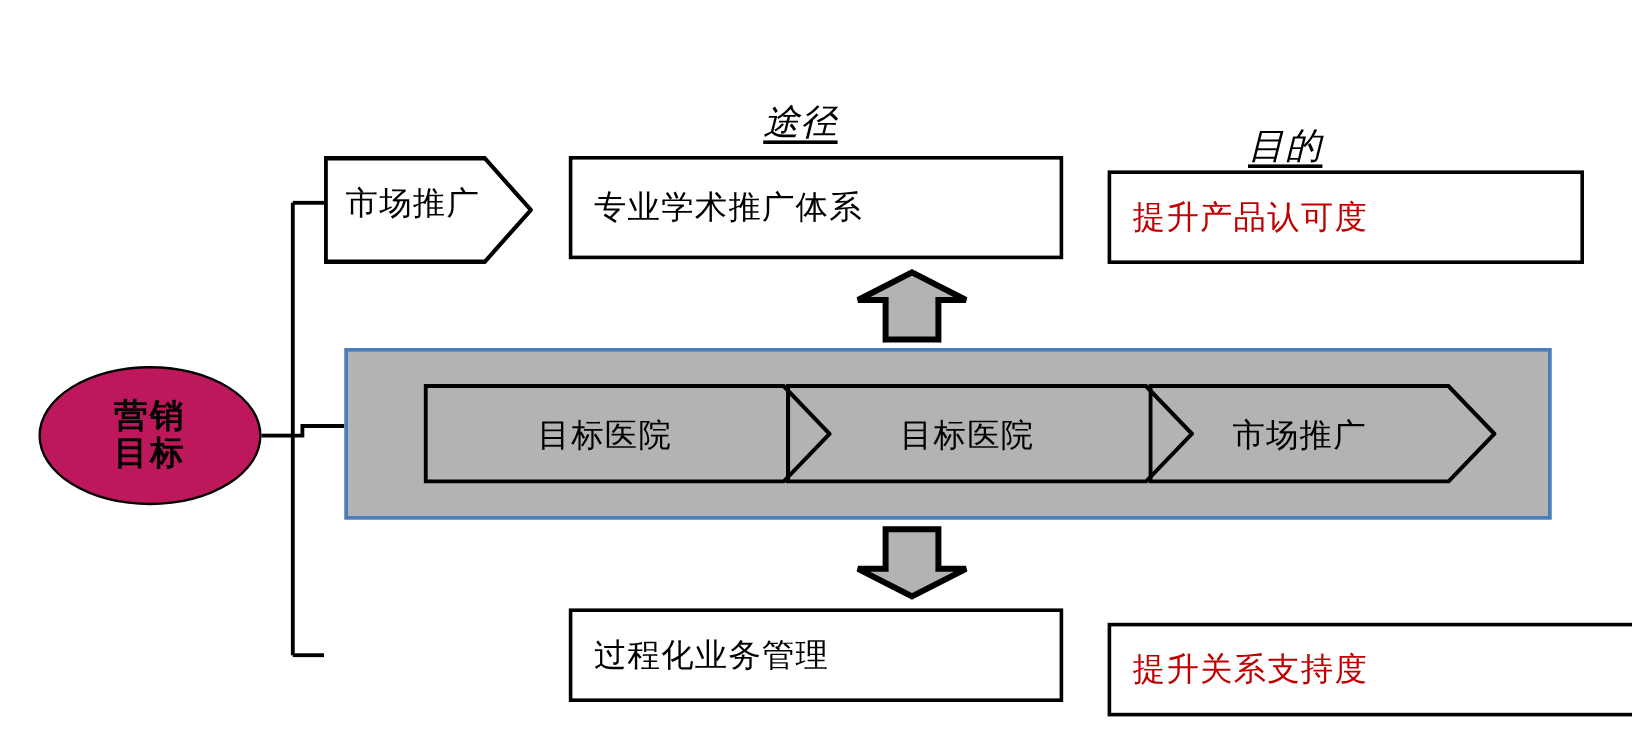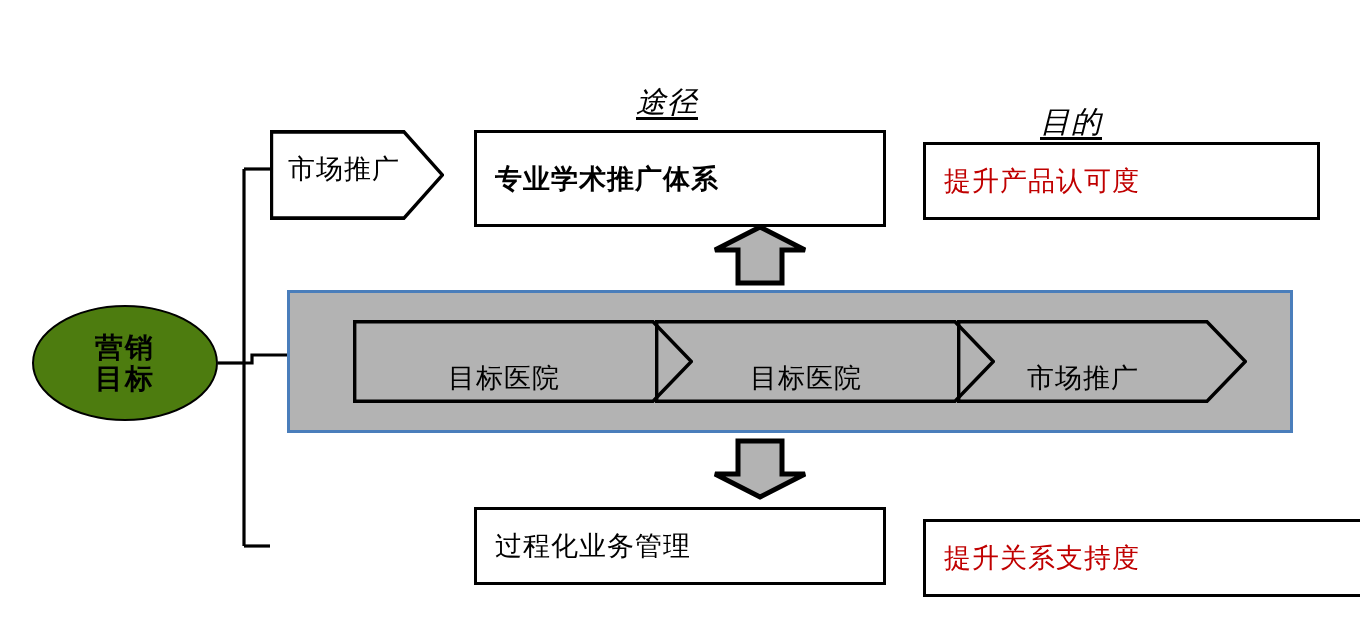--- a/index.html
+++ b/index.html
@@ -28,21 +28,21 @@
   #hdr-path{left:636px;top:82px;}
   #hdr-purpose{left:1040px;top:82px;margin-top:20px;}
 
   
   #ellipse{
     position:absolute;
     left:32px;top:305px;
     width:186px;height:116px;
     border:2.4px solid #000;
     border-radius:50%;
-    background:#4d7c0f;
+    background:#be185d;
     display:flex;flex-direction:column;
     align-items:center;justify-content:center;
     font-weight:bold;
     font-size:28px;
     line-height:1.12;
     color:#000;
     letter-spacing:2px;
     box-sizing:border-box;
   }
 
@@ -54,21 +54,21 @@
     background:#fff;
     display:flex;align-items:center;
     font-size:27px;
     color:#000;
     padding-left:18px;
     letter-spacing:1px;
     white-space:nowrap;
   }
   .rect.red{color:#c00000;margin-top:12px;}
 
-  #box-academic{left:474px;top:130px;width:412px;height:97px;font-weight:bold;}
+  #box-academic{left:474px;top:130px;width:412px;height:86px;}
   #box-product{left:923px;top:130px;width:397px;height:78px;}
   #box-process{left:474px;top:507px;width:412px;height:78px;font-family:Liberation Serif, serif;}
   #box-relation{left:923px;top:507px;width:452px;height:78px;}
 
   
   .pent{
     position:absolute;
     width:174px;height:90px;
   }
   .pent svg{display:block;width:100%;height:100%;}
@@ -92,21 +92,21 @@
     border:3px solid #4a7ebb;
   }
 
   
   .chev{
     position:absolute;
     top:320px;height:83px;
   }
   .chev svg{display:block;width:100%;height:100%;}
   .chev .chev-label{
-    position:absolute;left:0;top:16px;right:38px;height:83px;
+    position:absolute;left:0;top:1px;right:38px;height:83px;
     display:flex;align-items:center;justify-content:center;
     font-size:27px;color:#000;letter-spacing:1px;
     pointer-events:none;white-space:nowrap;
   }
   #chev-hospital{left:353px;width:340px;}
   #chev-dept{left:655px;width:340px;}
   #chev-doctor{left:957px;width:290px;}
 
   
   .blockarrow{position:absolute;}

